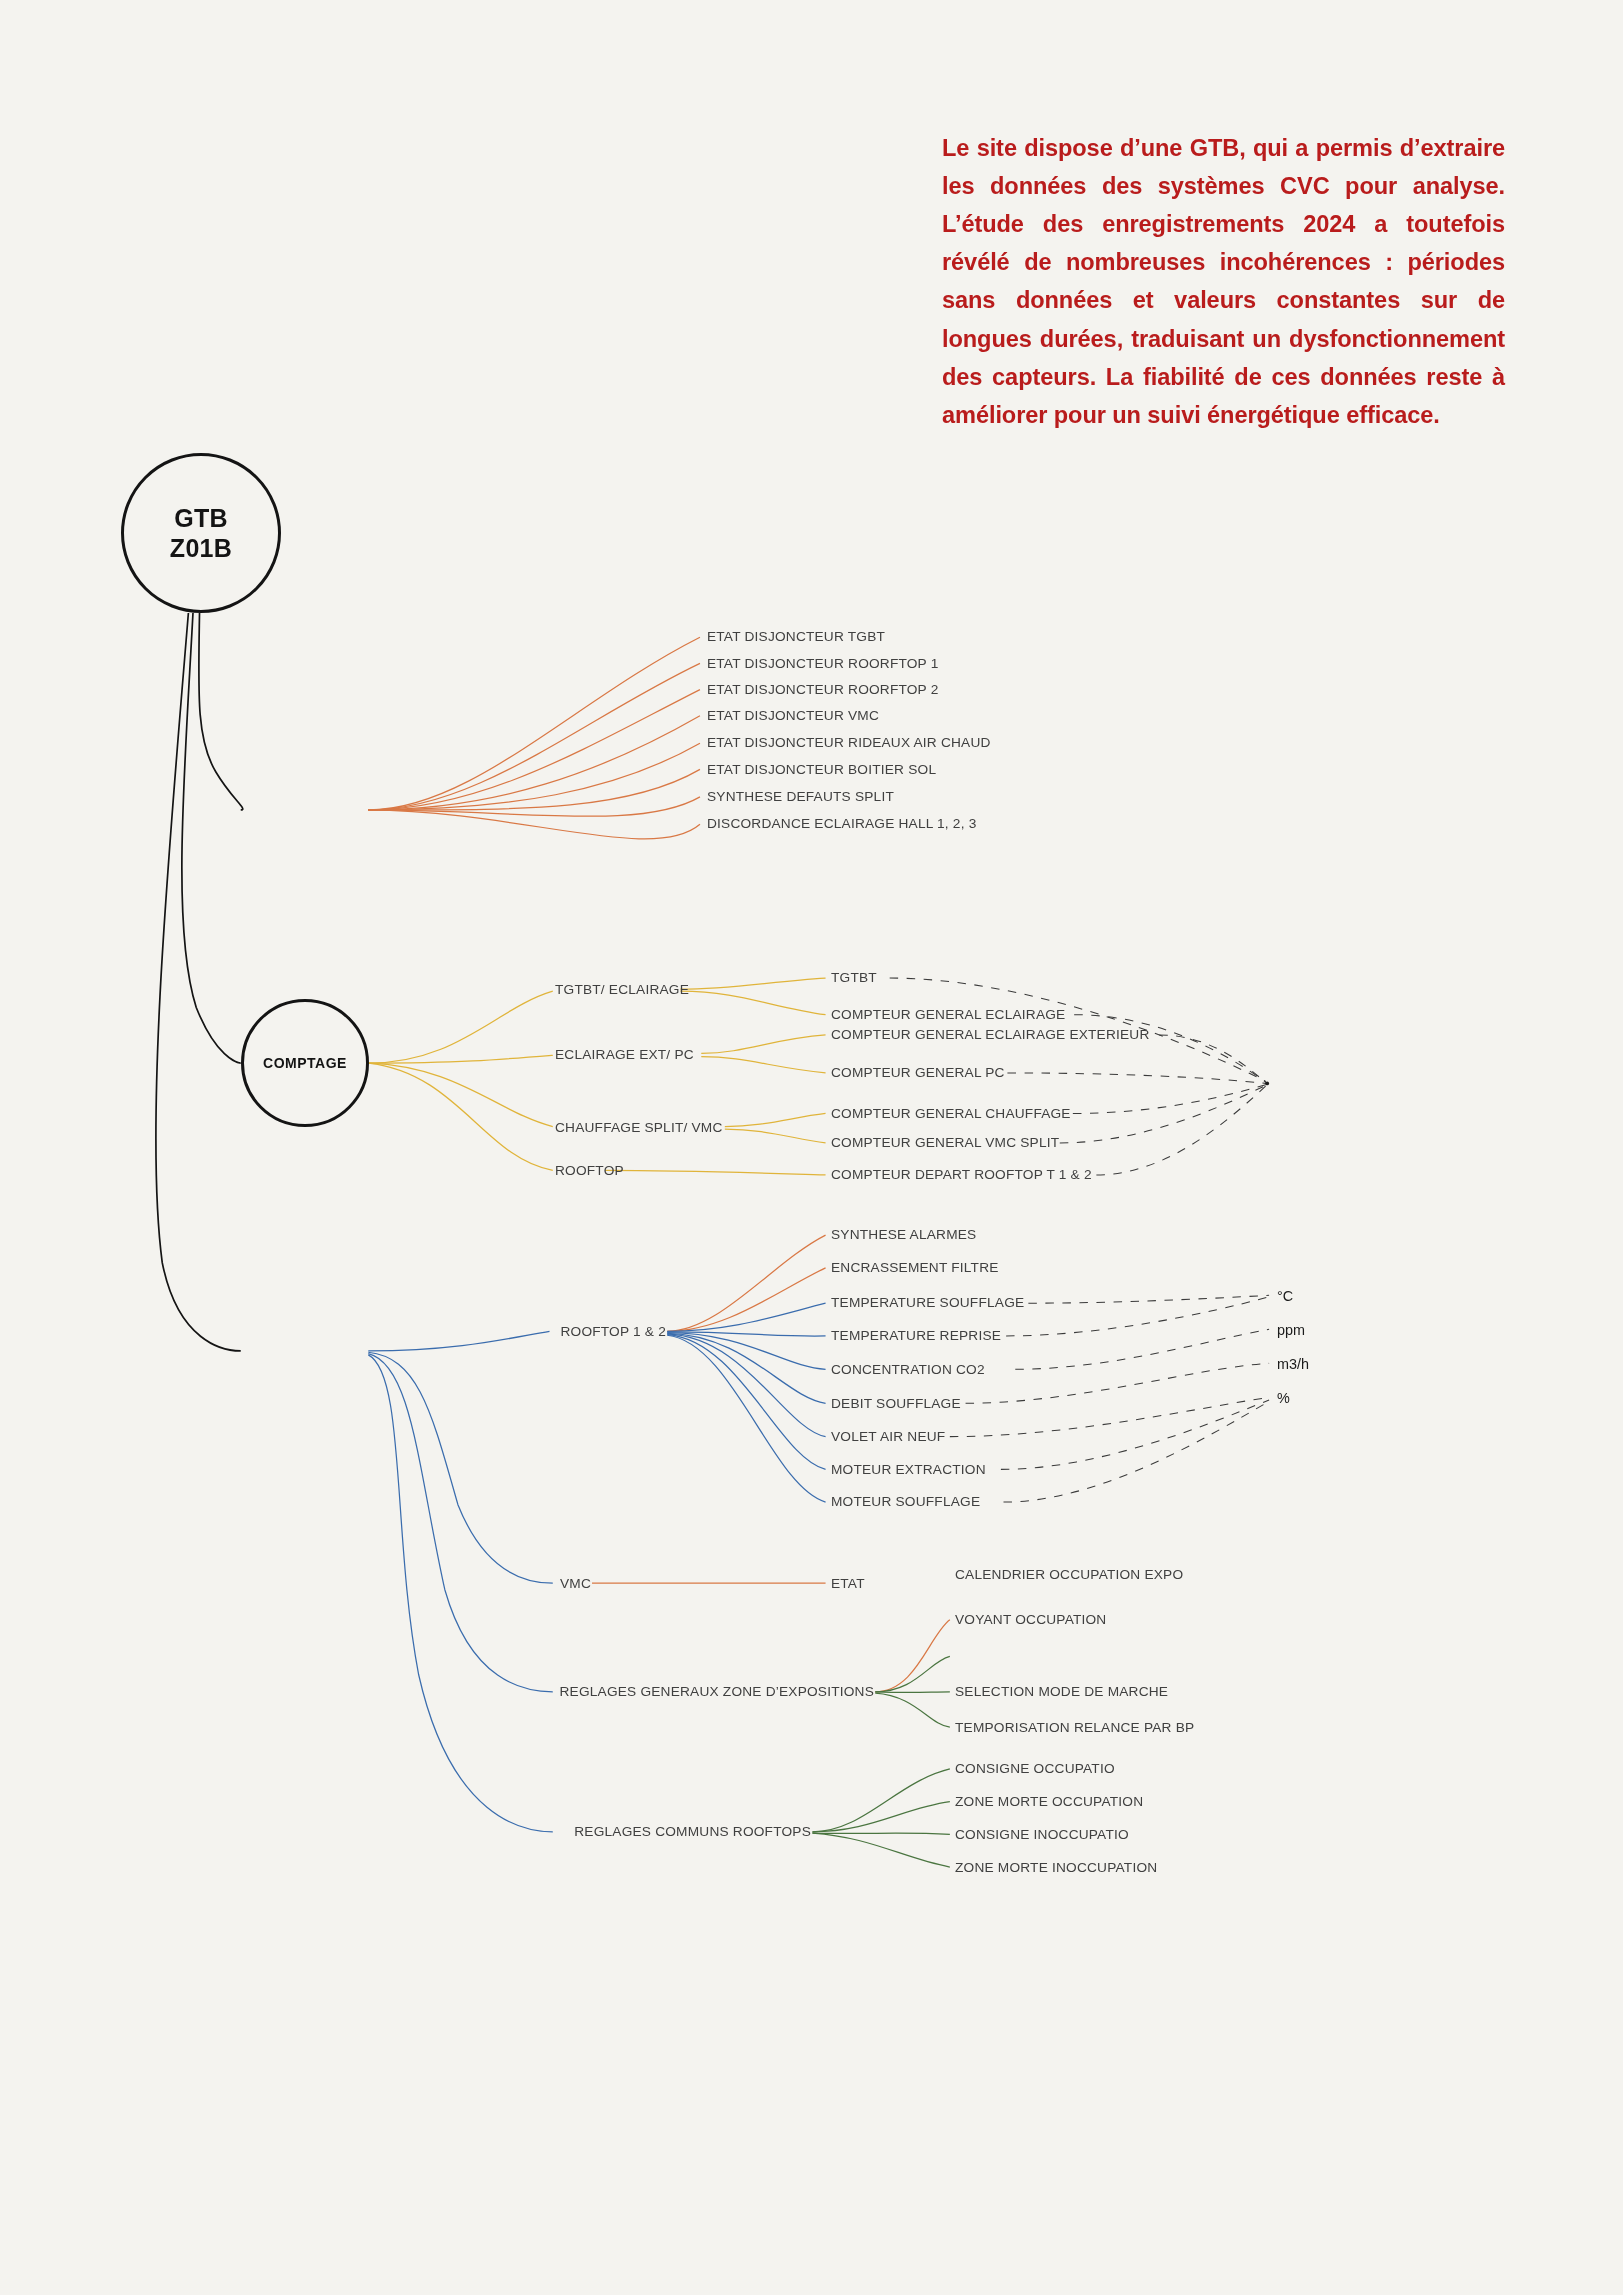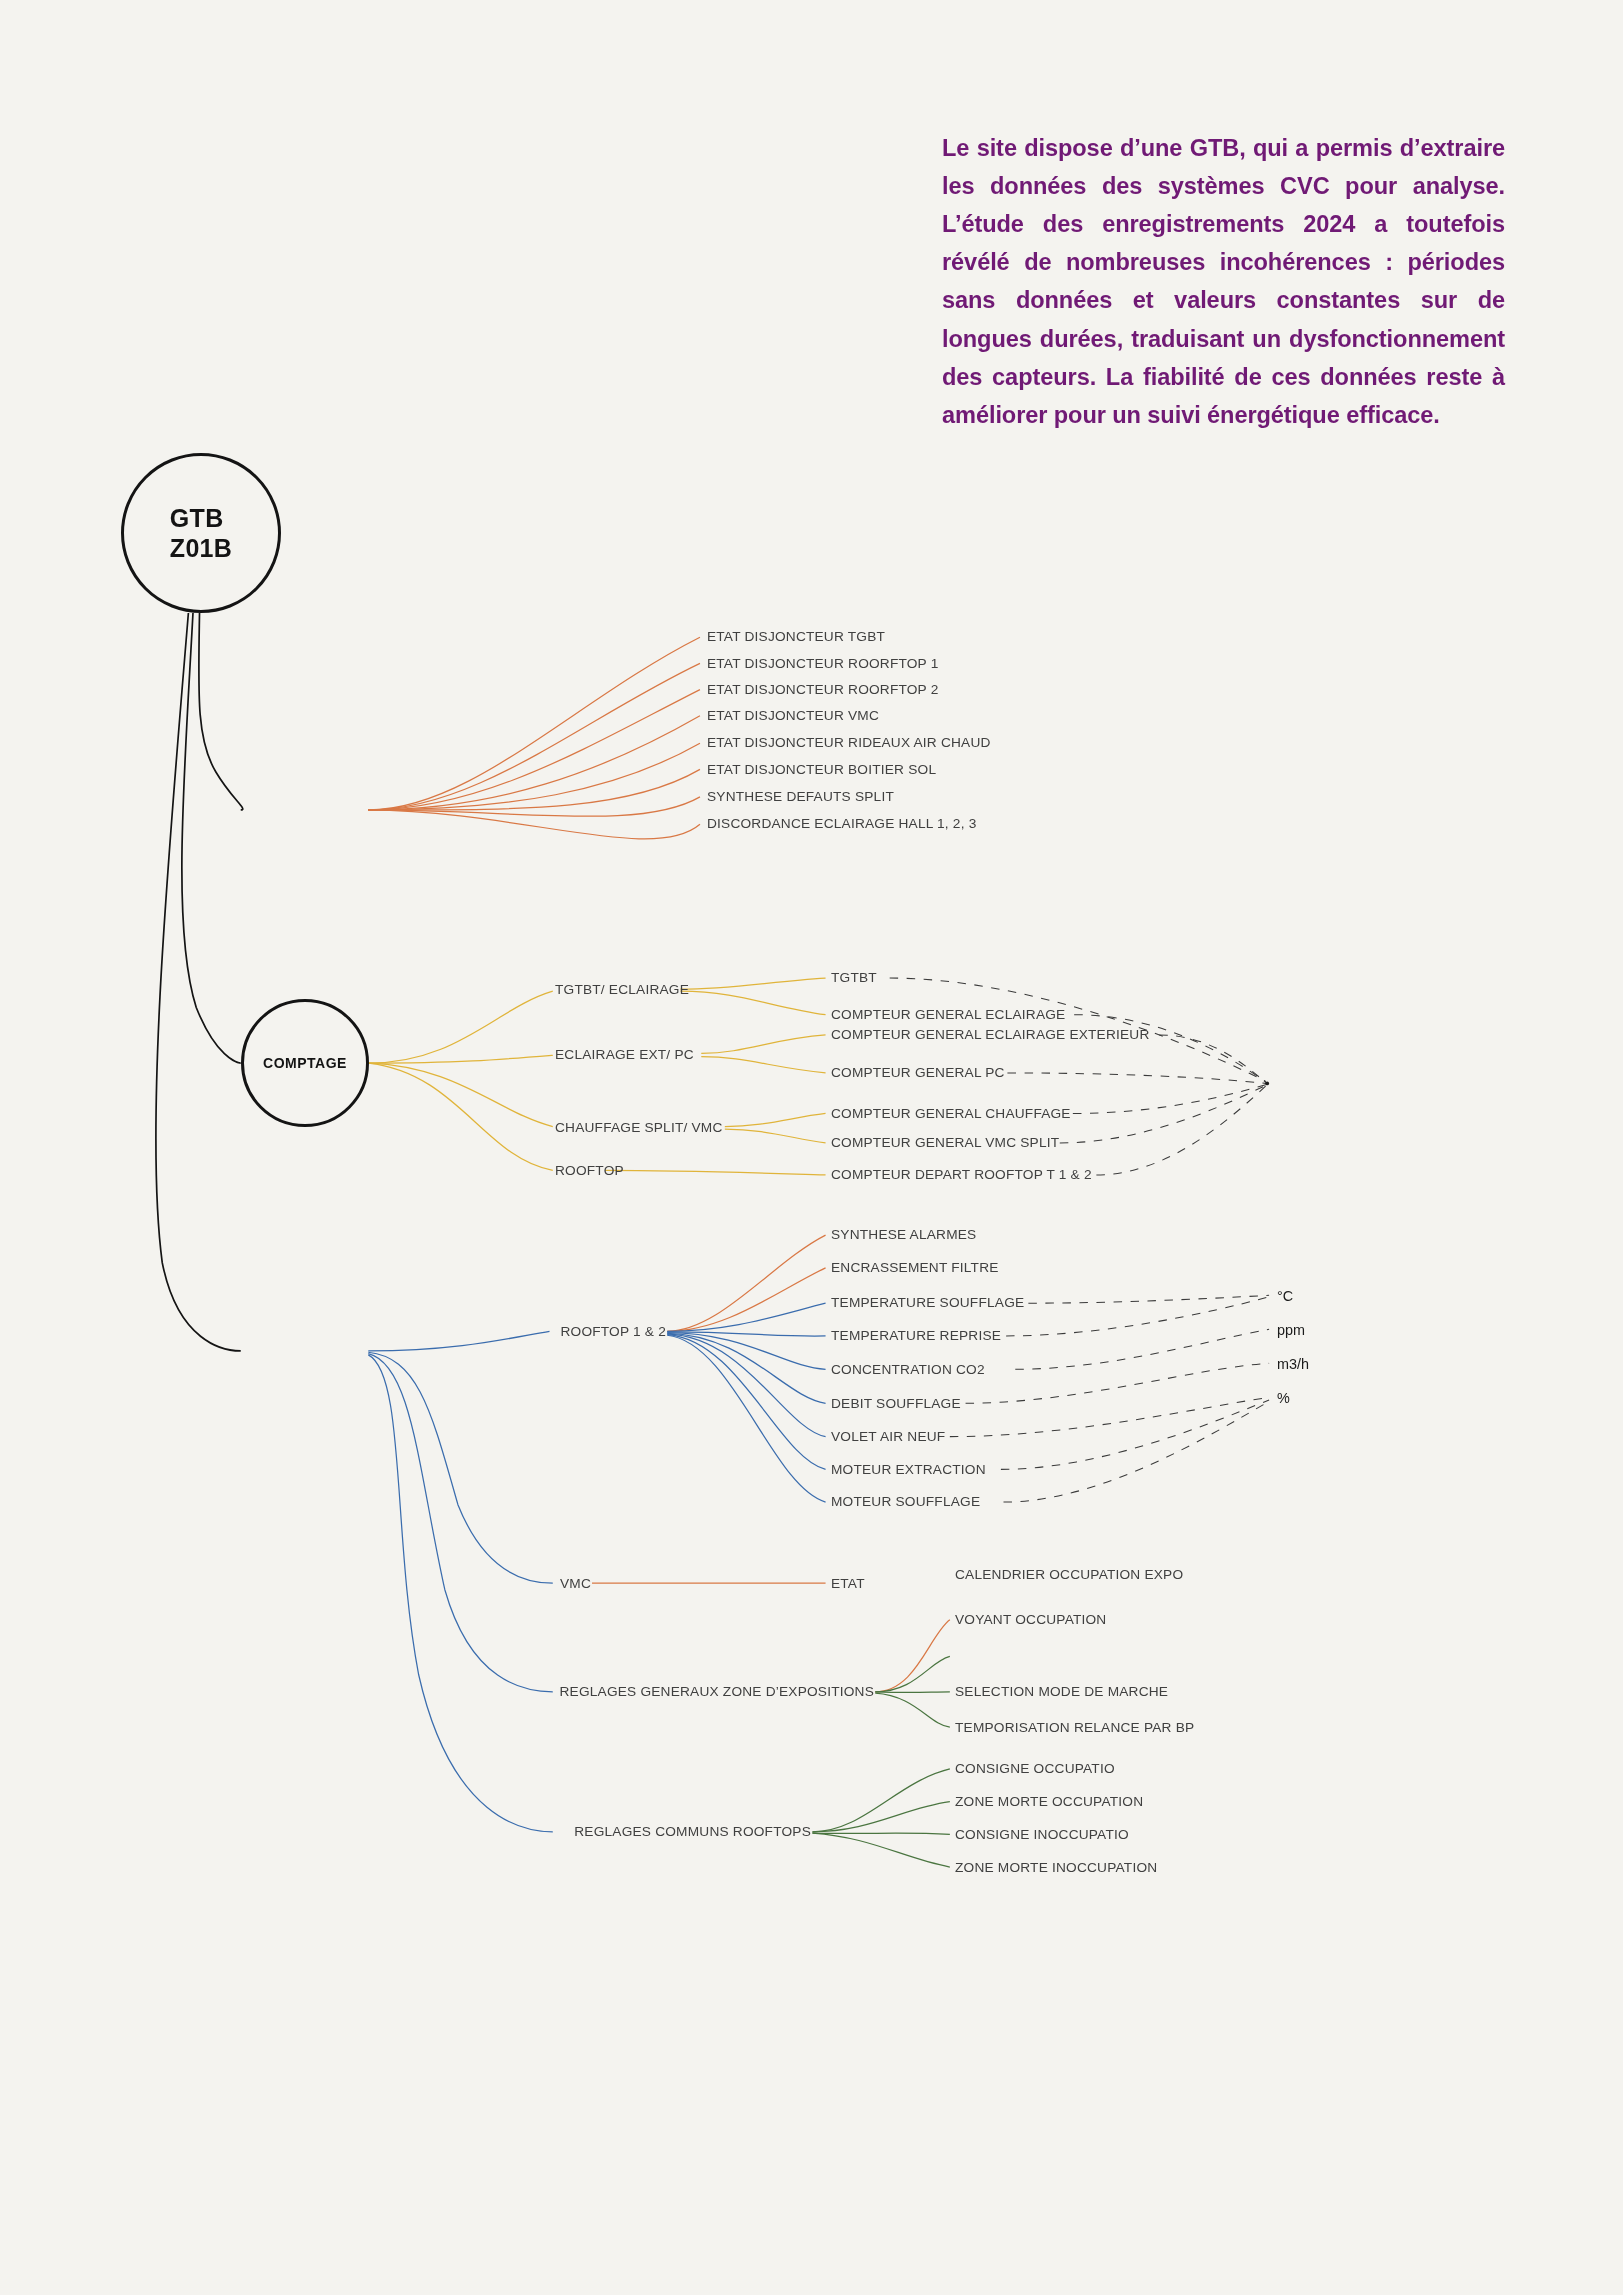--- a/index.html
+++ b/index.html
@@ -16,31 +16,31 @@
 
   
   #intro{
     position:absolute;
     left:942px;top:105px;width:563px;
     font-size:23.6px;
     line-height:1.62;
     font-weight:700;
     letter-spacing:-0.1px;
     text-align:justify;
-    color:#701a75;
+    color:#b91c1c;
   }
 
   
   .node-circle{
     position:absolute;
     border:3.3px solid #141414;
     border-radius:50%;
     background:transparent;
     display:flex;align-items:center;justify-content:center;
-    text-align:left;
+    text-align:center;
     font-weight:700;
     color:#141414;
     box-sizing:border-box;
   }
   #node-root{
     left:121px;top:453px;width:160px;height:160px;
     font-size:25px;line-height:1.22;letter-spacing:0.3px;
   }
   #node-electricite{
     left:241px;top:746px;width:128px;height:128px;

